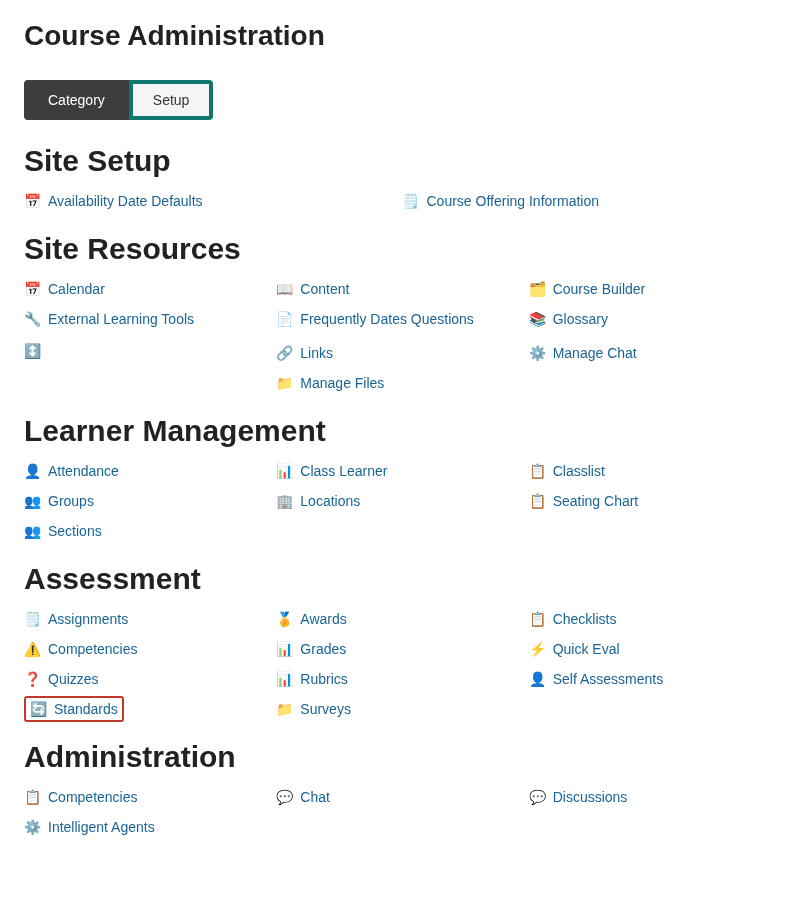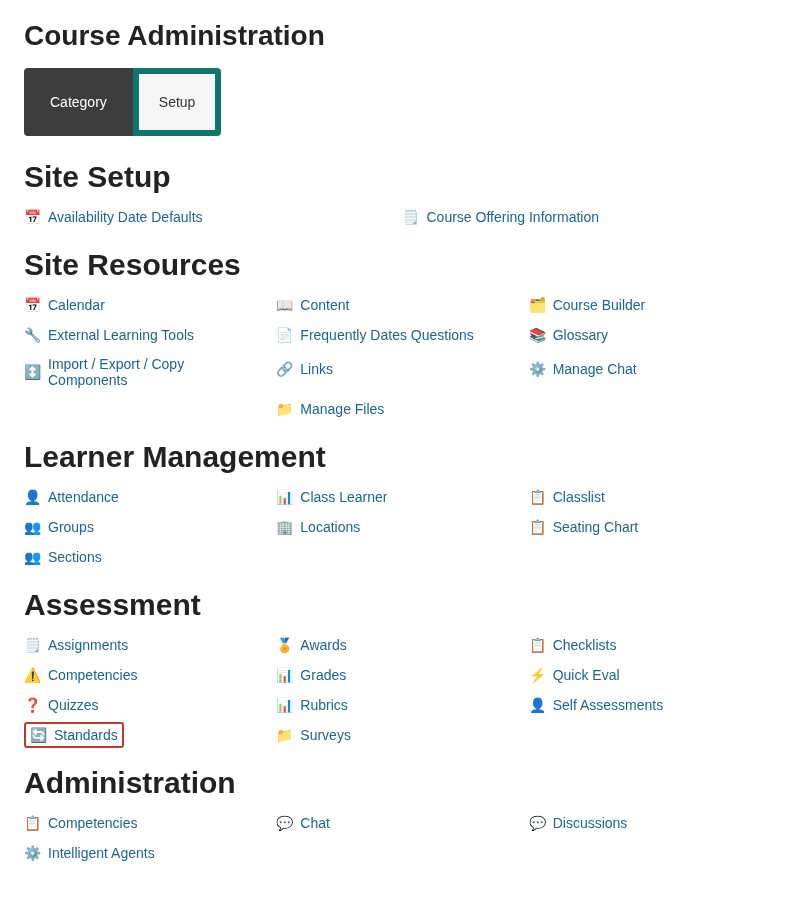--- a/index.html
+++ b/index.html
@@ -8,29 +8,29 @@
       background: #fff;
       color: #333;
       width: 805px;
       min-height: 905px;
       padding: 20px 24px;
     }
     h1 {
       font-size: 28px;
       font-weight: bold;
       color: #222;
-      margin-bottom: 16px;
+      margin-bottom: 28px;
     }
     .tab-bar {
       display: flex;
       margin-bottom: 24px;
     }
     .tab {
-      padding: 20px 20px;
-      border: 6px solid #0f766e;
+      padding: 8px 20px;
+      border: 4px solid #0f766e;
       cursor: pointer;
       font-size: 14px;
       background: #f5f5f5;
       color: #333;
     }
     .tab.active {
       background: #3d3d3d;
       color: #fff;
       border-color: #3d3d3d;
     }
@@ -123,21 +123,20 @@
   <a class="link-item">
     <span class="icon">📄</span>
     <span>Frequently Dates Questions</span>
   </a>
   <a class="link-item">
     <span class="icon">📚</span>
     <span>Glossary</span>
   </a>
   <a class="link-item">
     <span class="icon" style="color:#27ae60">↕️</span>
-    <span>Import / Export / Copy<br>Components</span>
   </a>
   <a class="link-item" style="align-self:start; margin-top:4px;">
     <span class="icon">🔗</span>
     <span>Links</span>
   </a>
   <a class="link-item" style="align-self:start; margin-top:4px;">
     <span class="icon" style="color:#c0392b">⚙️</span>
     <span>Manage Chat</span>
   </a>
   <div></div>

